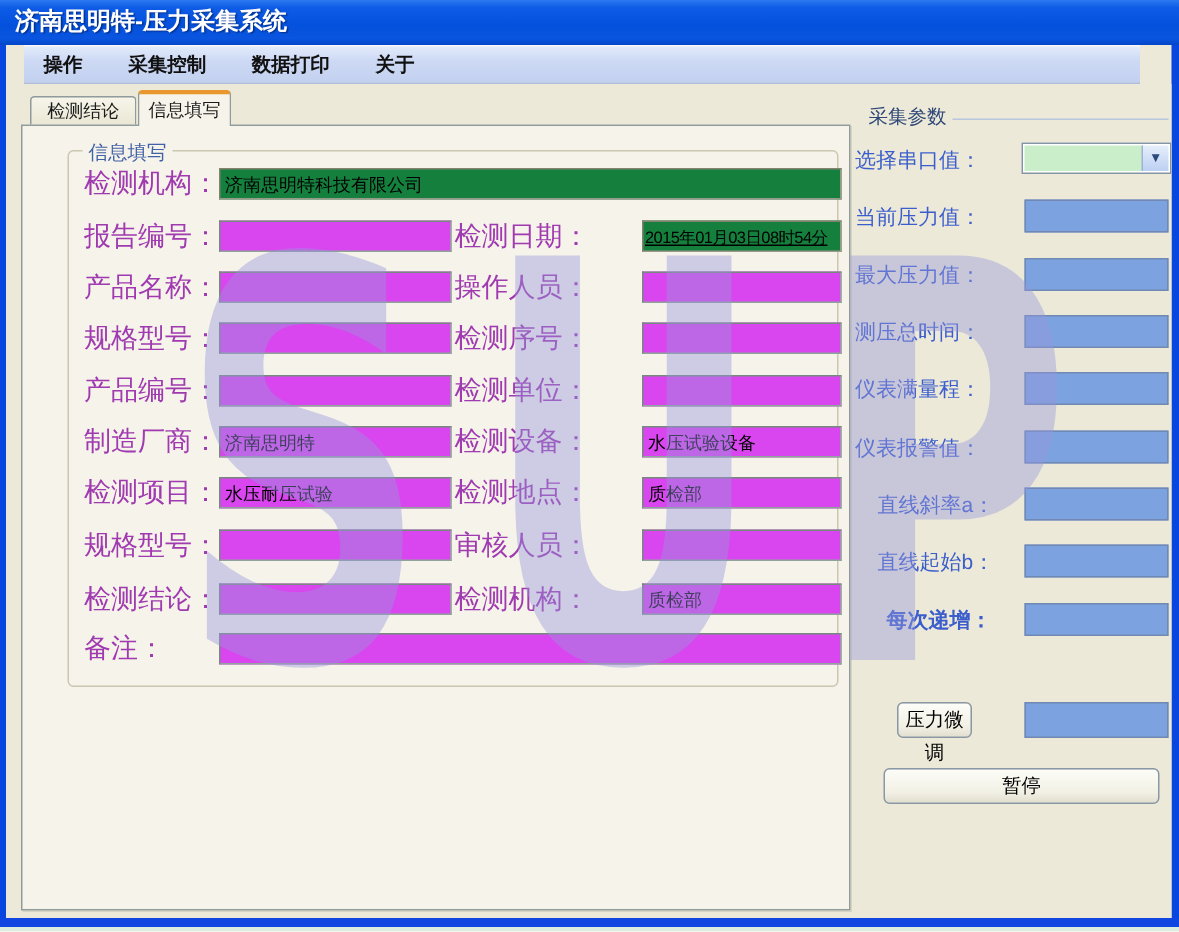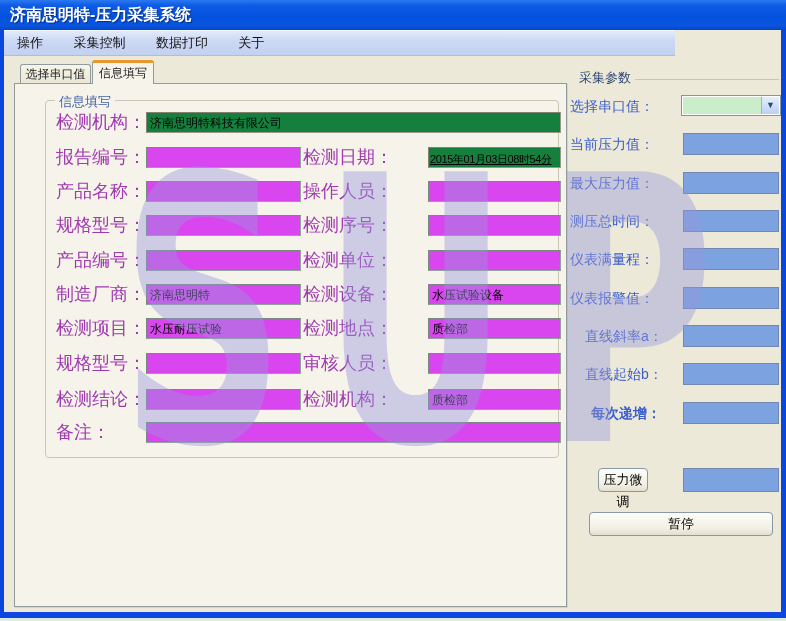--- a/index.html
+++ b/index.html
@@ -7,23 +7,23 @@
     font-family:"Liberation Sans","DejaVu Sans",sans-serif;overflow:hidden;}
   
   .titlebar{position:absolute;left:0;top:0;width:786px;height:30px;box-sizing:border-box;
     background:linear-gradient(180deg,#2b79f0 0%,#0d5be6 18%,#0351dc 55%,#0a55e0 85%,#0346c8 100%);
     color:#fff;font-weight:bold;font-size:16px;line-height:30px;padding-left:10px;
     text-shadow:1px 1px 1px rgba(0,0,30,.45);}
   .frame-l{position:absolute;left:0;top:30px;bottom:3px;width:4px;background:#0846dd;}
   .frame-r{position:absolute;right:0;top:30px;bottom:3px;width:5px;background:#0846dd;}
   .frame-b{position:absolute;left:0;bottom:3px;width:786px;height:6px;background:#0f45e0;}
   .desktop-strip{position:absolute;left:0;bottom:0;width:786px;height:3px;background:#d8ece0;}
-  .menubar{position:absolute;left:4px;top:30px;width:671px;height:26px;box-sizing:border-box;
+  .menubar{position:absolute;left:16px;top:30px;width:744px;height:26px;box-sizing:border-box;
     background:linear-gradient(180deg,#e2ebfb 0%,#cdd9f4 40%,#c2d1f0 100%);
-    border-top:1px solid #f4f8ff;border-bottom:1px solid #aebcdd;}
+    border-top:1px solid #f4f8ff;border-bottom:1px solid #aebcdd;font-weight:bold;}
   .menu-item{display:inline-block;padding:0 13px;font-size:13px;line-height:24px;color:#111;cursor:default;}
   
   .client{position:absolute;left:4px;top:56px;width:777px;height:556px;background:#ece9d8;}
   .tab{position:absolute;font-size:12px;color:#1a1a1a;text-align:center;box-sizing:border-box;
     border:1px solid #919b9c;border-bottom:none;border-radius:3px 3px 0 0;}
   .tab.inactive{left:16px;top:8px;width:71px;height:20px;line-height:18px;
     background:linear-gradient(180deg,#f7f5ea,#e9e6d3);}
   .tab.active{left:88px;top:4px;width:62px;height:24px;line-height:20px;background:#f6f3ea;
     border-top:3px solid #e8972e;z-index:3;}
   .page{position:absolute;left:10px;top:27px;width:553px;height:524px;background:#f6f3ea;
@@ -84,21 +84,21 @@
 
   <div class="menubar">
     <span class="menu-item">操作</span>
     <span class="menu-item">采集控制</span>
     <span class="menu-item">数据打印</span>
     <span class="menu-item">关于</span>
   </div>
 
   <div class="client">
 
-    <div class="tab inactive">选择串口值</div>
+    <div class="tab inactive">检测结论</div>
     <div class="tab active">信息填写</div>
 
     <div class="page">
       <div class="groupbox"></div>
       <div class="groupbox-title">信息填写</div>
 
       <div class="frow" style="top:28px">
         <span class="flabel l">检测机构：</span>
         <div class="ffield wide beige">济南思明特科技有限公司</div>
       </div>

